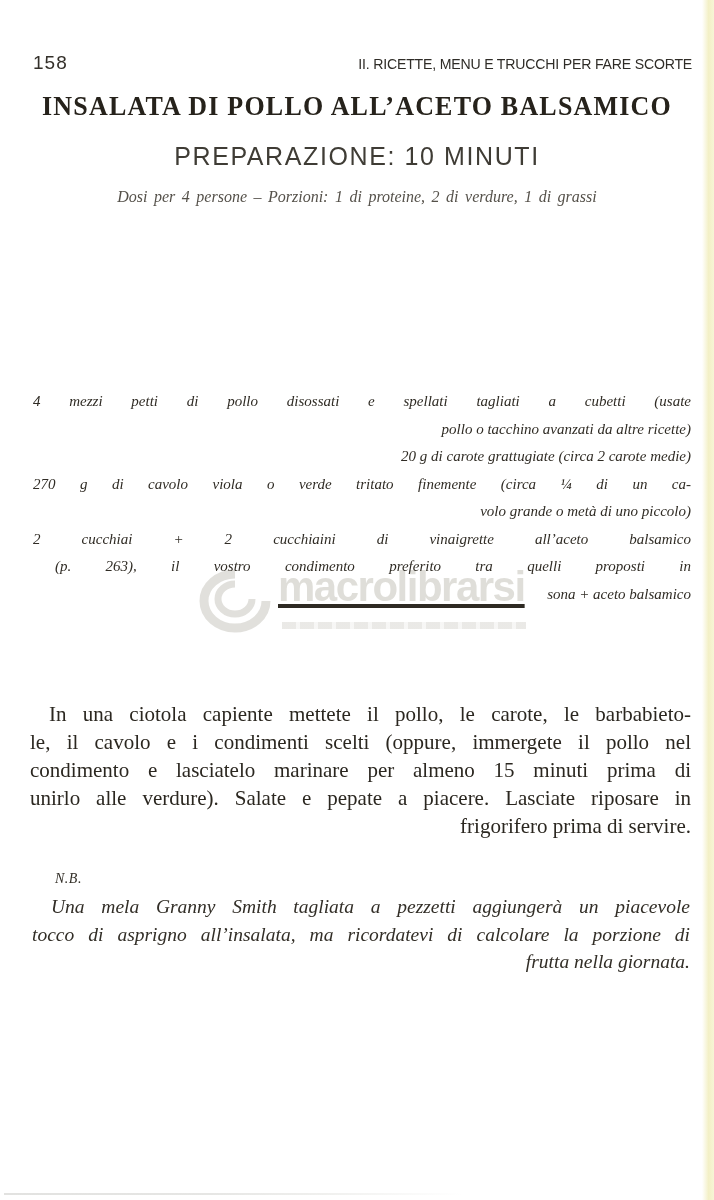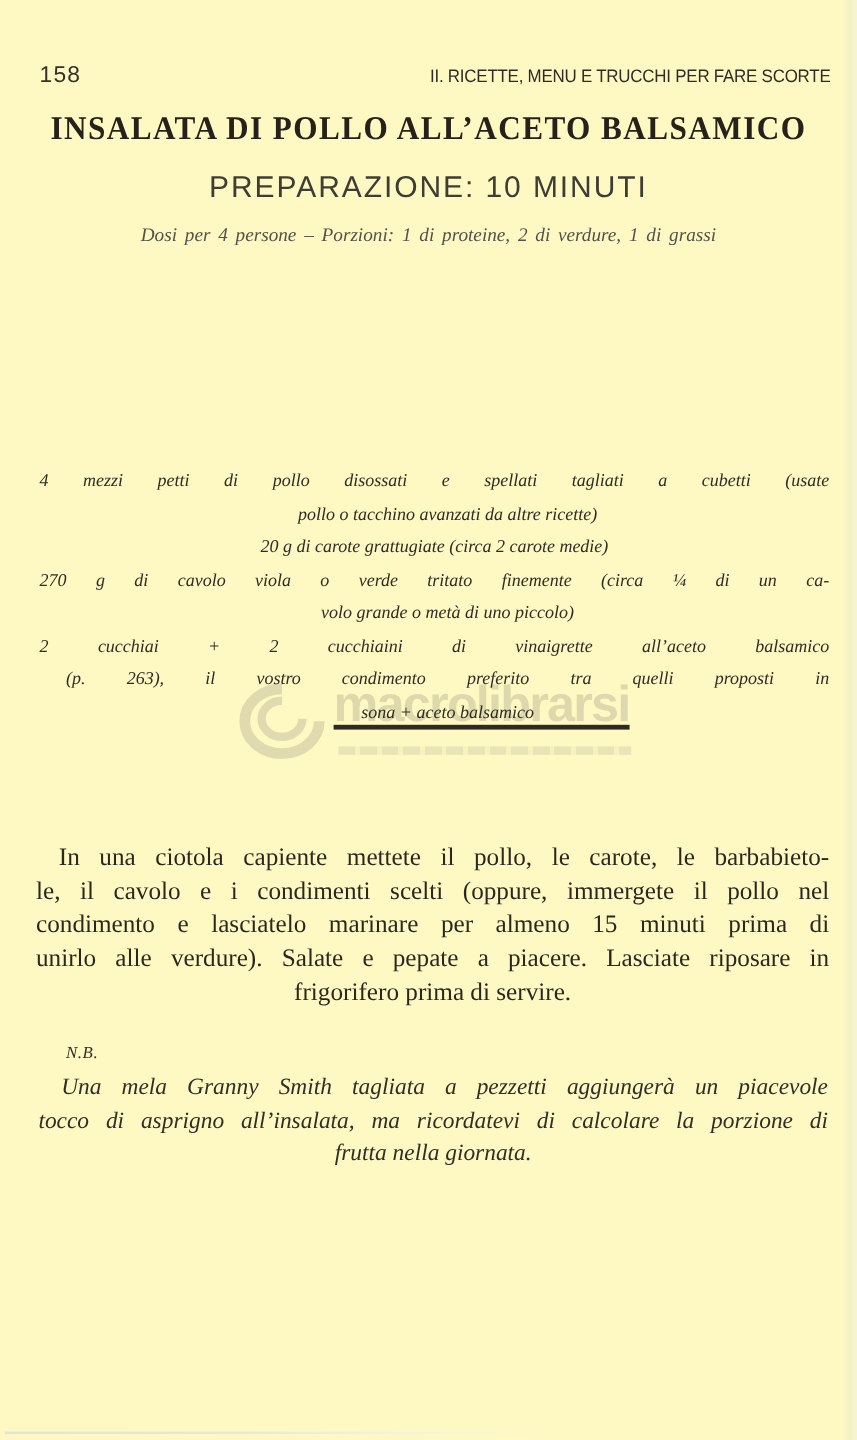--- a/index.html
+++ b/index.html
@@ -1,20 +1,20 @@
 <!DOCTYPE html>
 <html><head>
 <meta charset="utf-8">
 <style>
   html,body{margin:0;padding:0;background:#e9e9e9;}
   .page{
     position:relative;
     width:714px;height:1200px;
     margin:0 auto;
-    background:#fef9c3;
+    background:#ffffff;
     overflow:hidden;
     font-family:"Liberation Serif", serif;
     color:#2e2a23;
   }
   
   .edge-band{
     position:absolute;top:0;right:0;width:12px;height:100%;
     background:linear-gradient(to right, rgba(244,241,201,0) 0%, #f3f0c6 55%, #f7f5d6 100%);
     pointer-events:none;
   }
@@ -81,21 +81,21 @@
     font-size:21px;line-height:28px;color:#2b2username720;color:#2b2720;
   }
   .note-block{
     position:absolute;top:893px;left:32px;width:658px;z-index:1;
     font-style:italic;font-size:19.5px;line-height:27.5px;color:#322e27;
   }
   .nb{
     position:absolute;top:871px;left:55px;z-index:1;
     font-style:italic;font-size:14px;letter-spacing:0.5px;color:#322e27;
   }
-  .line{text-align:center;}
+  .line{text-align:right;}
   .j{text-align:justify;text-align-last:justify;}
   .cont{padding-left:22px;}
   .indent{text-indent:19px;}
 </style>
 </head>
 <body>
 
 <div class="page">
 
   <div class="edge-band"></div>

